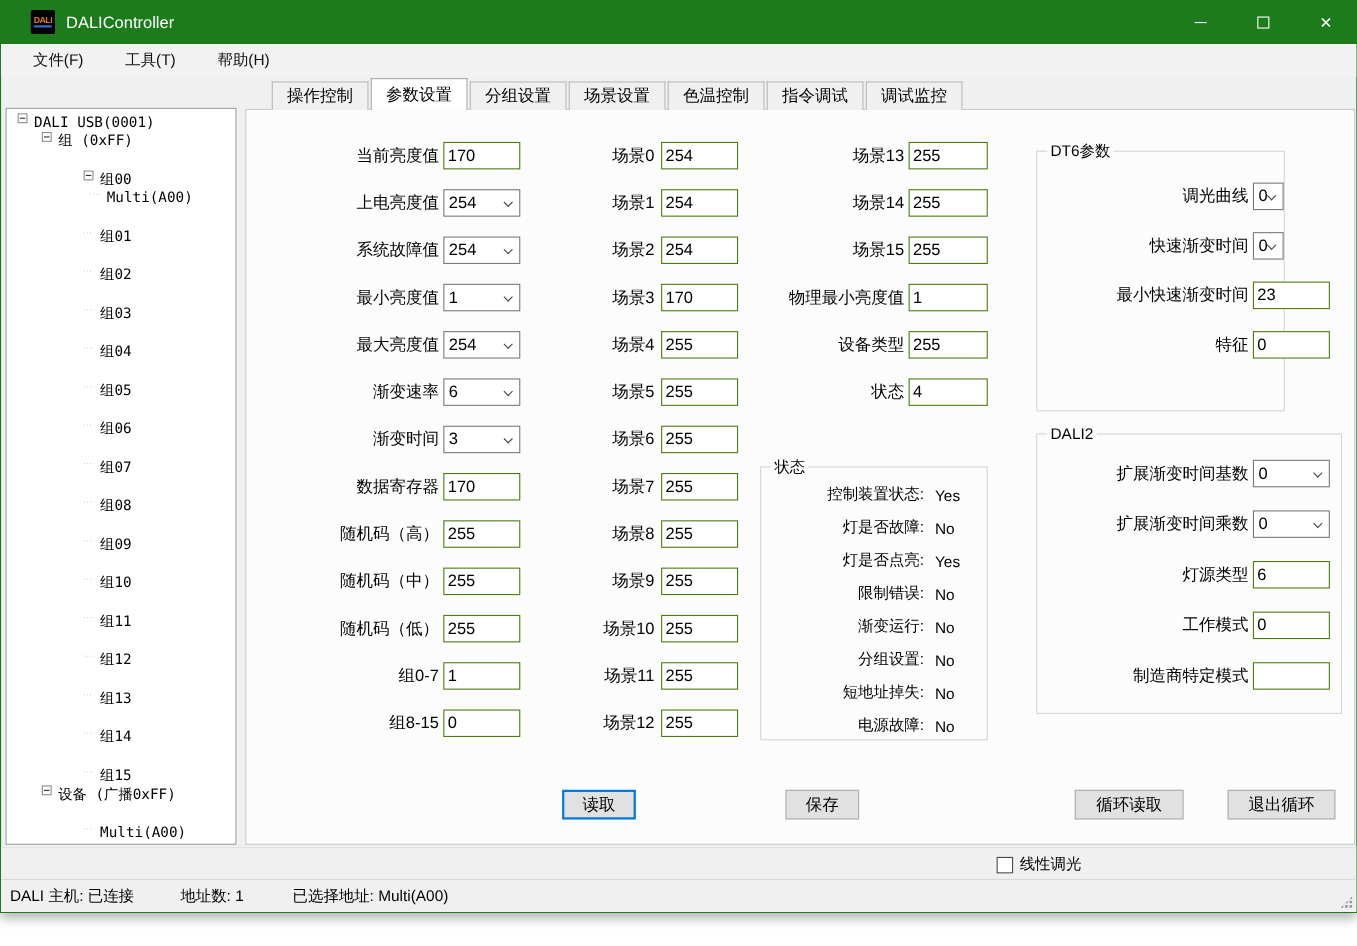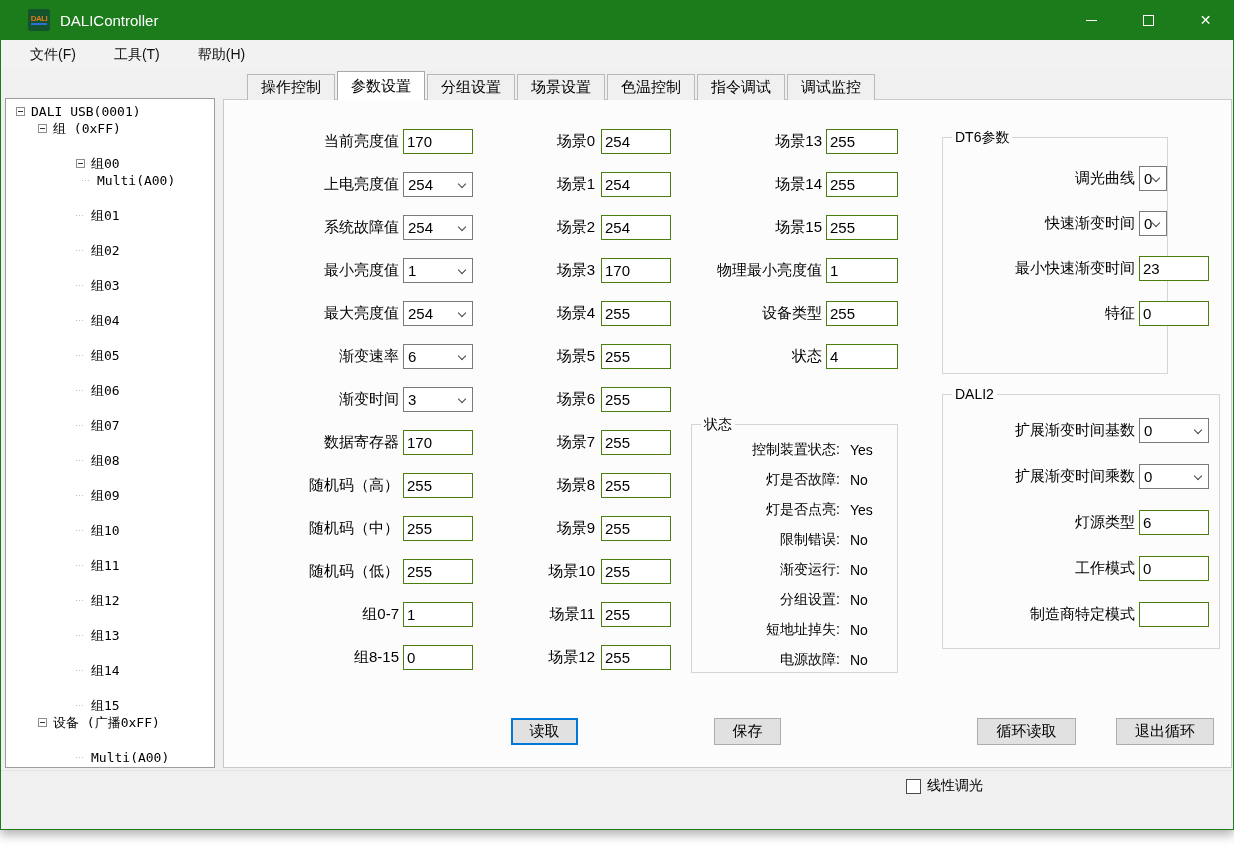--- a/index.html
+++ b/index.html
@@ -7,40 +7,40 @@
   .stage { position:relative; width:1234px; height:860px; background:#ffffff; overflow:hidden; }
 
   
   .window { position:absolute; left:0; top:0; width:1234px; height:830px;
             border:1px solid #1c7c1c; border-top:none; background:#f0f0f0;
             box-shadow:0 5px 10px rgba(0,0,0,.30); }
 
   
   .titlebar { position:absolute; left:-1px; top:0; width:1234px; height:40px; background:#1c7c1c;
               display:flex; align-items:center; color:#fff; }
-  .app-icon { width:22px; height:22px; margin-left:28px; background:#14532d; border-radius:2px;
+  .app-icon { width:22px; height:22px; margin-left:28px; background:#000000; border-radius:2px;
               display:flex; align-items:center; justify-content:center; }
   .app-icon span { font-size:8px; font-weight:bold; color:#e07a1e; border-bottom:2px solid #2a6fd6; line-height:1; letter-spacing:-0.5px; }
   .title-text { margin-left:10px; font-size:15px; }
   .win-controls { margin-left:auto; display:flex; height:40px; }
   .win-btn { width:57px; height:40px; display:flex; align-items:center; justify-content:center; color:#fff; font-size:14px; }
   .glyph-min { width:11px; height:1px; background:#fff; }
   .glyph-max { width:11px; height:11px; border:1px solid #fff; }
 
   
   .menubar { position:absolute; left:0; top:40px; width:1232px; height:30px; background:#f2f2f2;
              display:flex; align-items:center; font-size:14px; color:#111; }
   .menu-item { padding:5px 14px; margin-left:10px; }
   .menu-item:first-child { margin-left:15px; }
 
   
   .tree-panel { position:absolute; left:4px; top:98px; width:210px; height:670px;
                 background:#fff; border:1px solid #9d9d9d; overflow:hidden;
                 font-family:"DejaVu Sans Mono","Liberation Mono",monospace; font-size:13px; padding-top:4px; }
-  .tree-row { height:17px; line-height:17px; display:flex; align-items:center; white-space:nowrap; color:#000; }
+  .tree-row { height:17px; line-height:17px; display:flex; align-items:flex-start; white-space:nowrap; color:#000; }
   .tree-row.level-0 { padding-left:10px; }
   .tree-row.level-1 { padding-left:32px; }
   .tree-row.level-2 { padding-left:70px;margin-top:18px; }
   .tree-row.level-3 { padding-left:76px; }
   .expslot { width:9px; height:9px; margin-right:6px; flex:none;
              background:linear-gradient(to right,#bdbdbd 1px,transparent 1px) repeat-x left center/3px 1px; }
   .expander-true .expslot { background:#fff; border:1px solid #8e8e8e; position:relative; }
   .expander-true .expslot::after { content:""; position:absolute; left:1px; top:3px; width:5px; height:1px; background:#333; }
 
   
@@ -544,15 +544,21 @@
 
     </div>
 
     <div class="checkband">
       <div class="checkbox-wrap">
         <span class="checkbox-box"></span>
         <span class="checkbox-label">线性调光</span>
       </div>
     </div>
 
+    <div class="statusbar">
+      <span class="sb-item">DALI 主机: 已连接</span>
+        <span class="sb-item">地址数: 1</span>
+        <span class="sb-item">已选择地址: Multi(A00)</span>
+      <span class="resize-grip"></span>
+    </div>
 
   </div>
 </div>
 
 </body></html>

